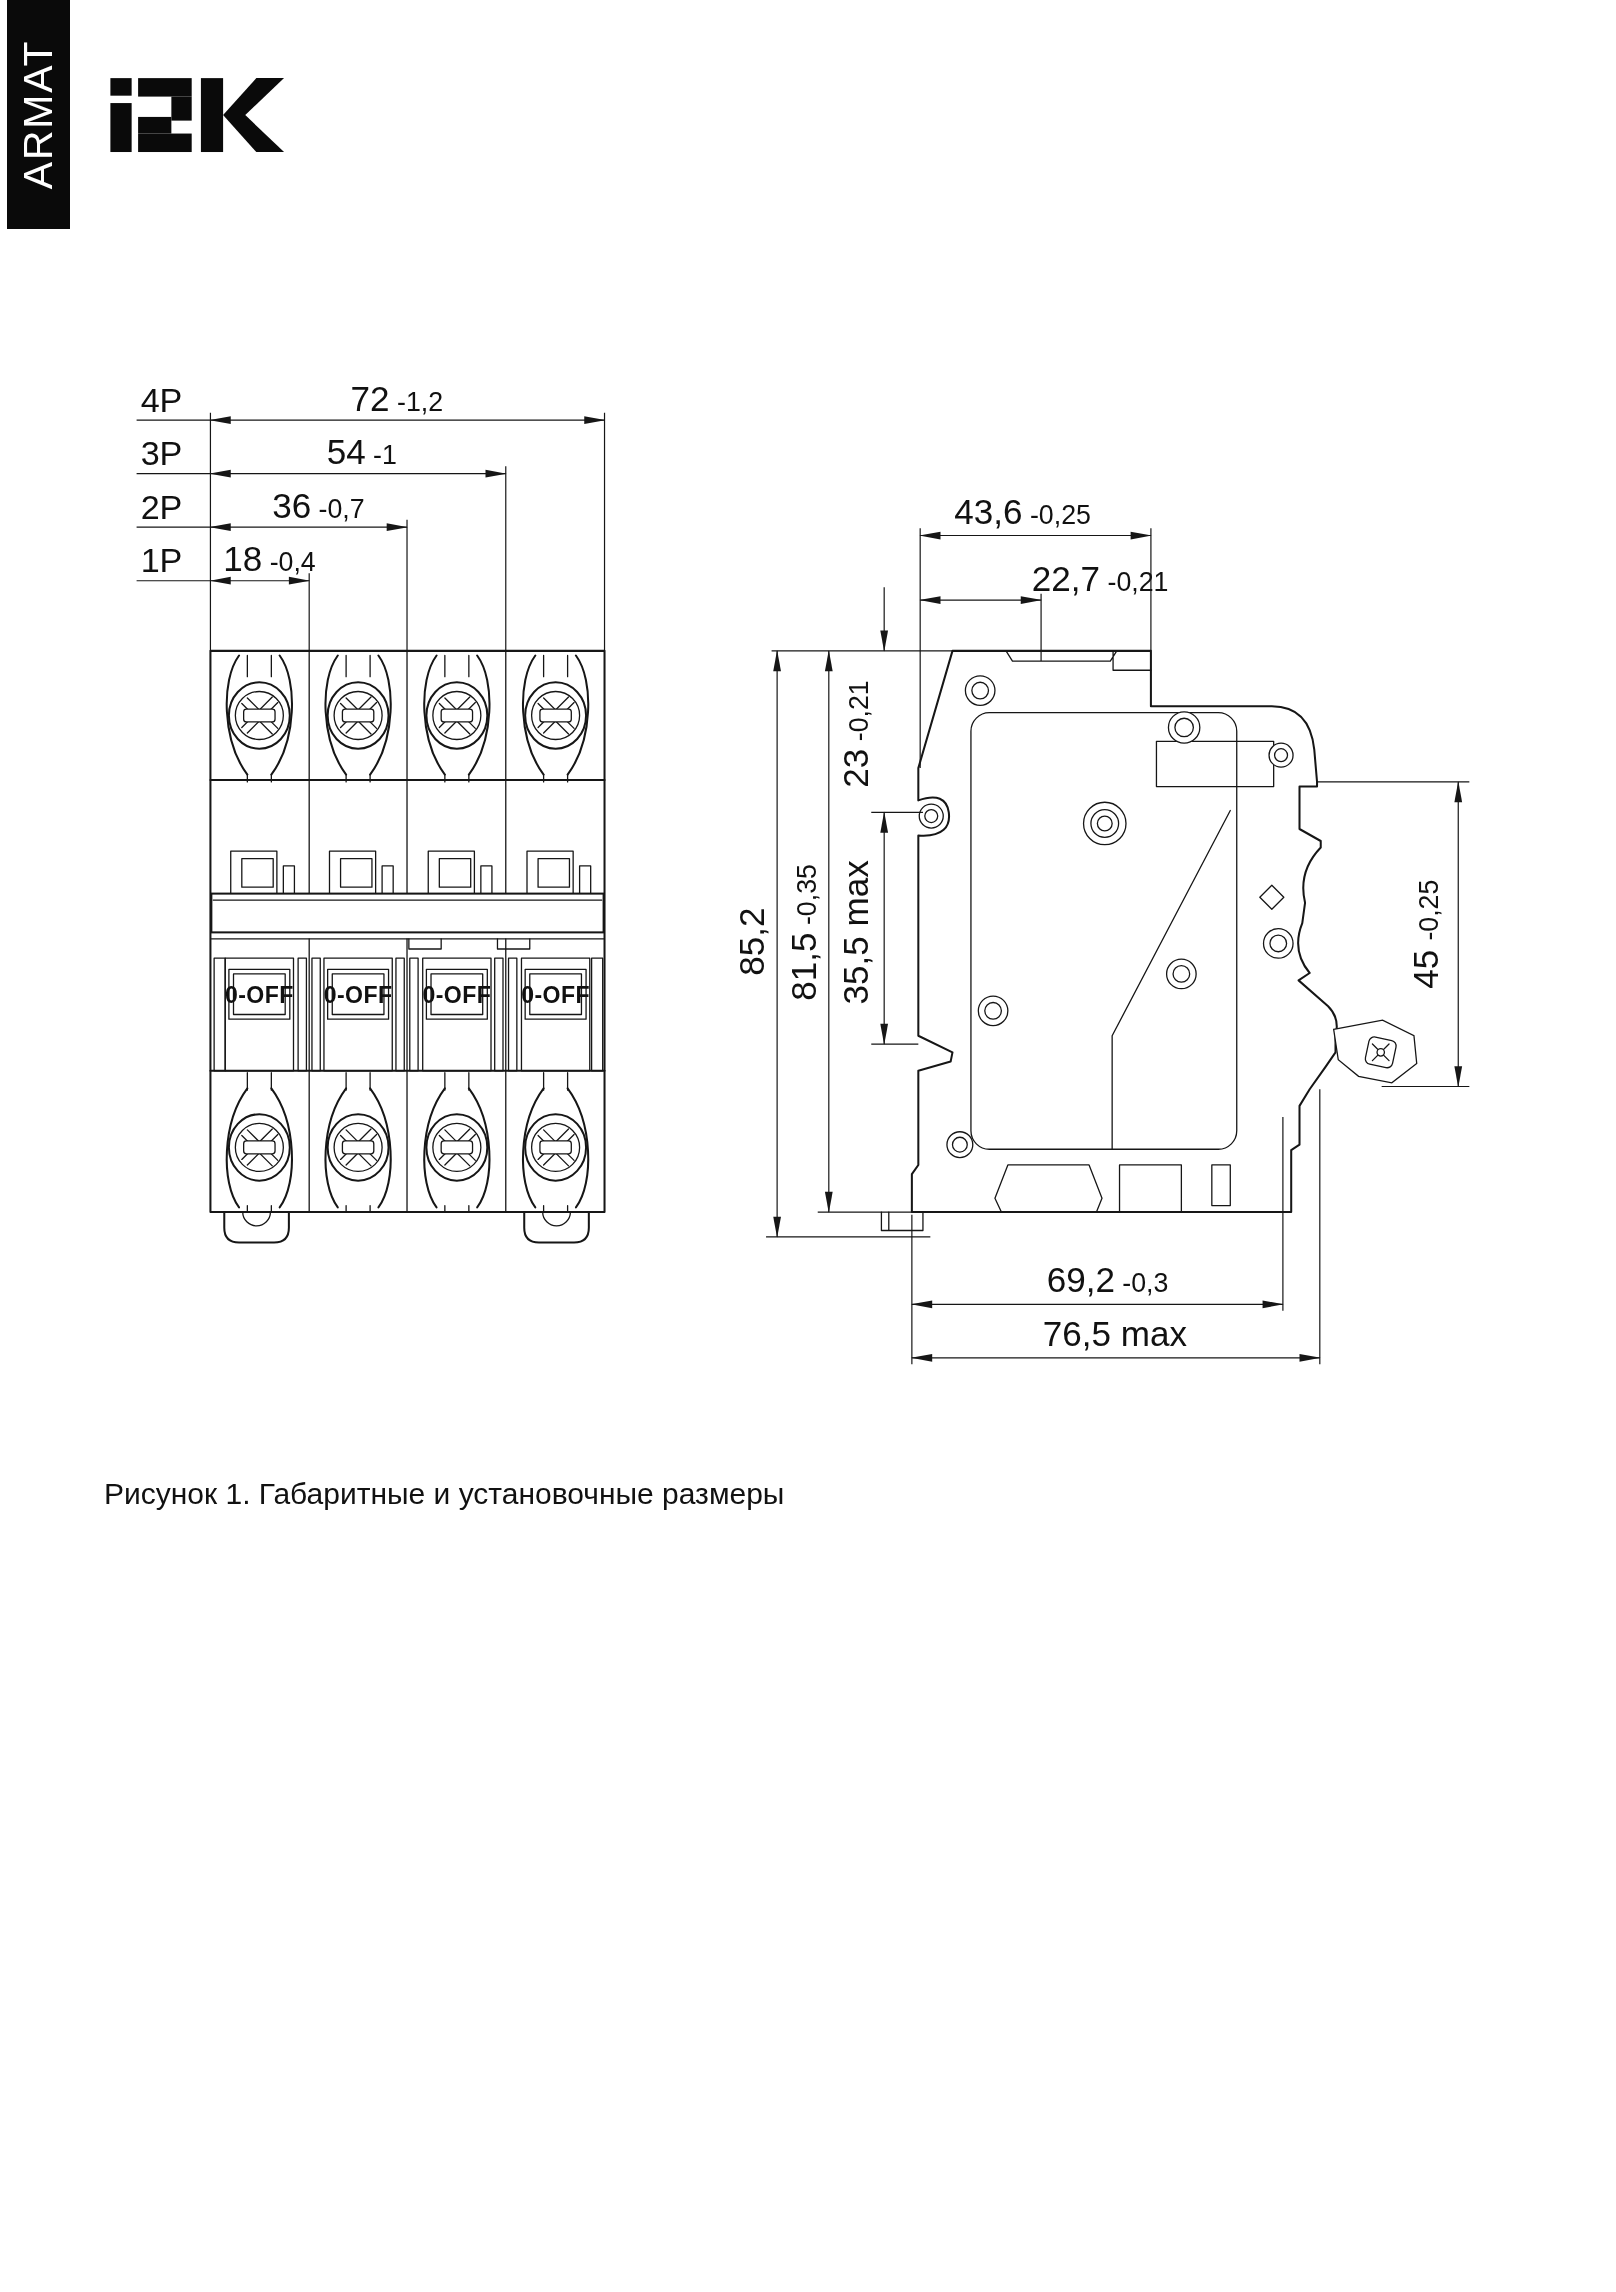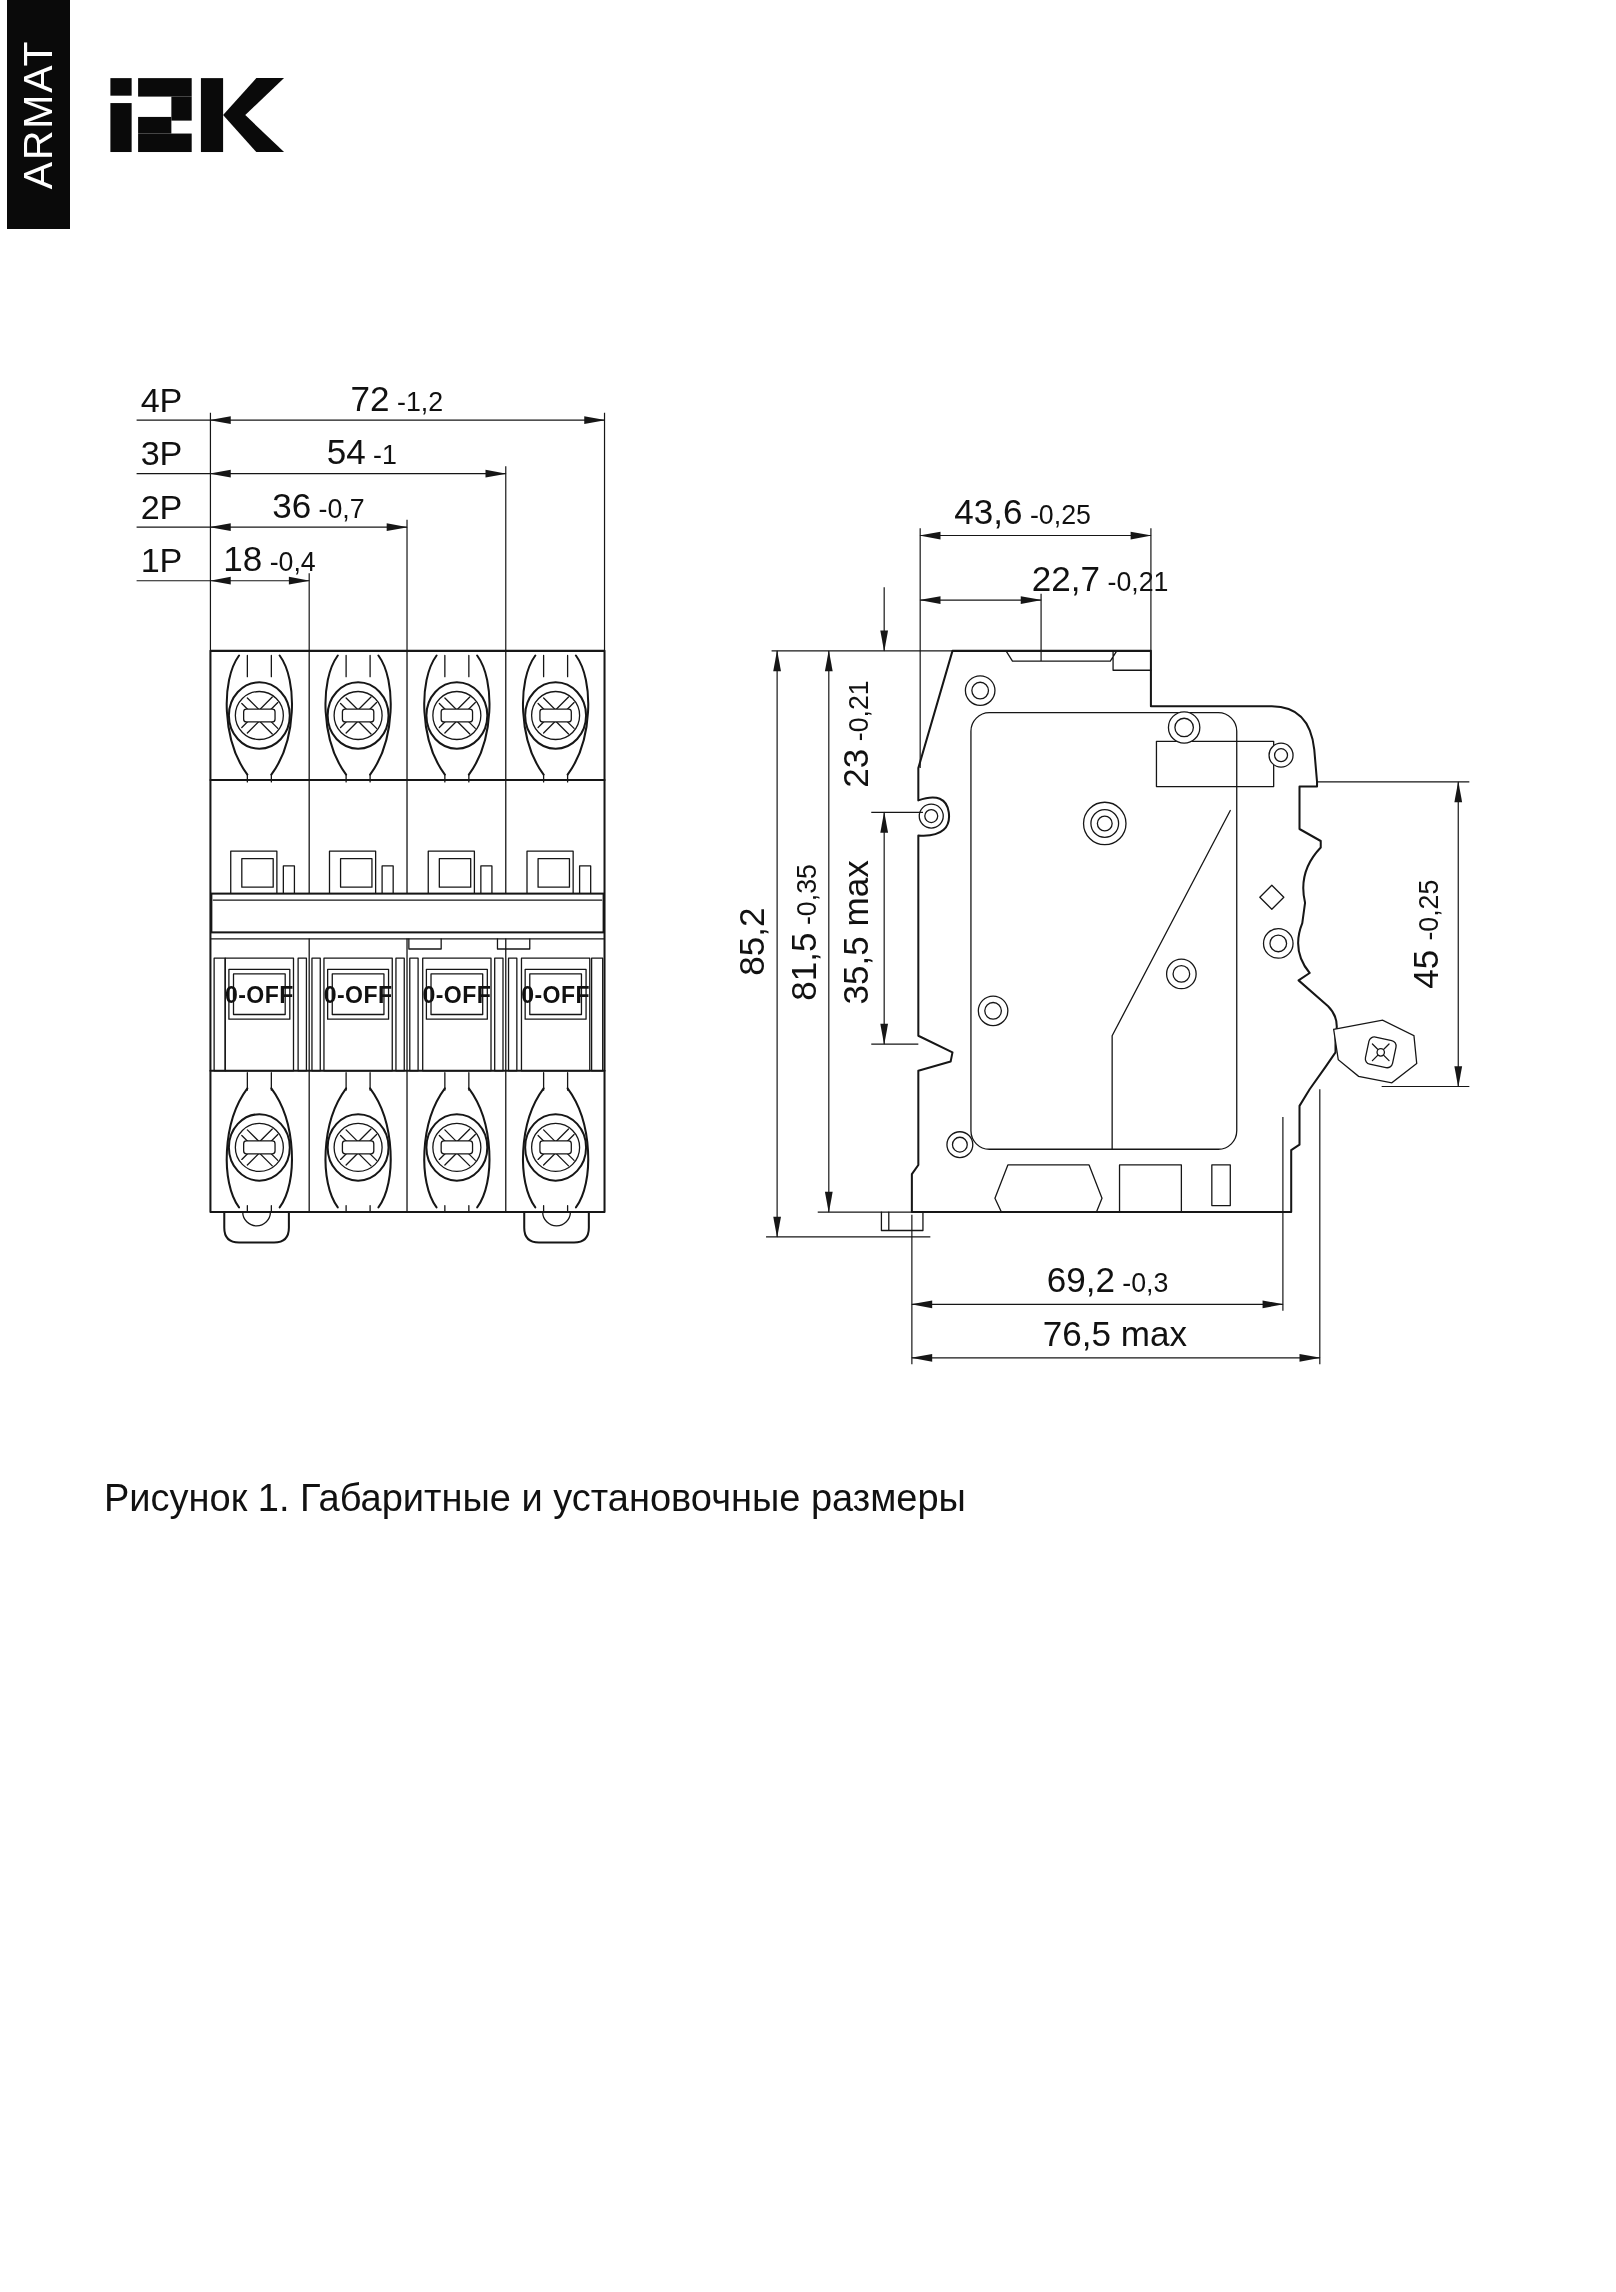--- a/index.html
+++ b/index.html
@@ -4,21 +4,21 @@
 <style>
   html,body{margin:0;padding:0;background:#e8e8e8;}
   .page{position:relative;width:1617px;height:2293px;background:#ffffff;overflow:hidden;
         font-family:"Liberation Sans",sans-serif;}
   .brandbar{position:absolute;left:7.4px;top:0;width:63px;height:229px;background:#0a0a0a;
             display:flex;align-items:center;justify-content:center;}
   .brandtext{transform:rotate(-90deg);color:#ffffff;font-size:41px;letter-spacing:1.8px;
              white-space:nowrap;font-family:"Liberation Sans",sans-serif;}
   .logo{position:absolute;left:103px;top:65px;width:194px;height:102px;}
   .drawing{position:absolute;left:0;top:0;width:1617px;height:2293px;}
-  .caption{position:absolute;left:104px;top:1477px;font-size:38px;color:#111;
+  .caption{position:absolute;left:104px;top:1477px;font-size:30px;color:#111;
            font-family:"Liberation Sans",sans-serif;}
   .s2{stroke:#161616;stroke-width:2.2;fill:none;stroke-linejoin:round;stroke-linecap:round;}
   .s1{stroke:#161616;stroke-width:1.4;fill:none;stroke-linejoin:round;stroke-linecap:round;}
   .sw{fill:#ffffff;stroke:#161616;stroke-width:2.2;}
   .sw1{fill:#ffffff;stroke:#161616;stroke-width:1.4;}
   .dim{stroke:#161616;stroke-width:1.3;fill:none;}
   .blk{fill:#0a0a0a;stroke:none;}
   text{fill:#111111;font-family:"Liberation Sans",sans-serif;}
   .dv{font-size:38px;}
   .dt{font-size:29px;}

